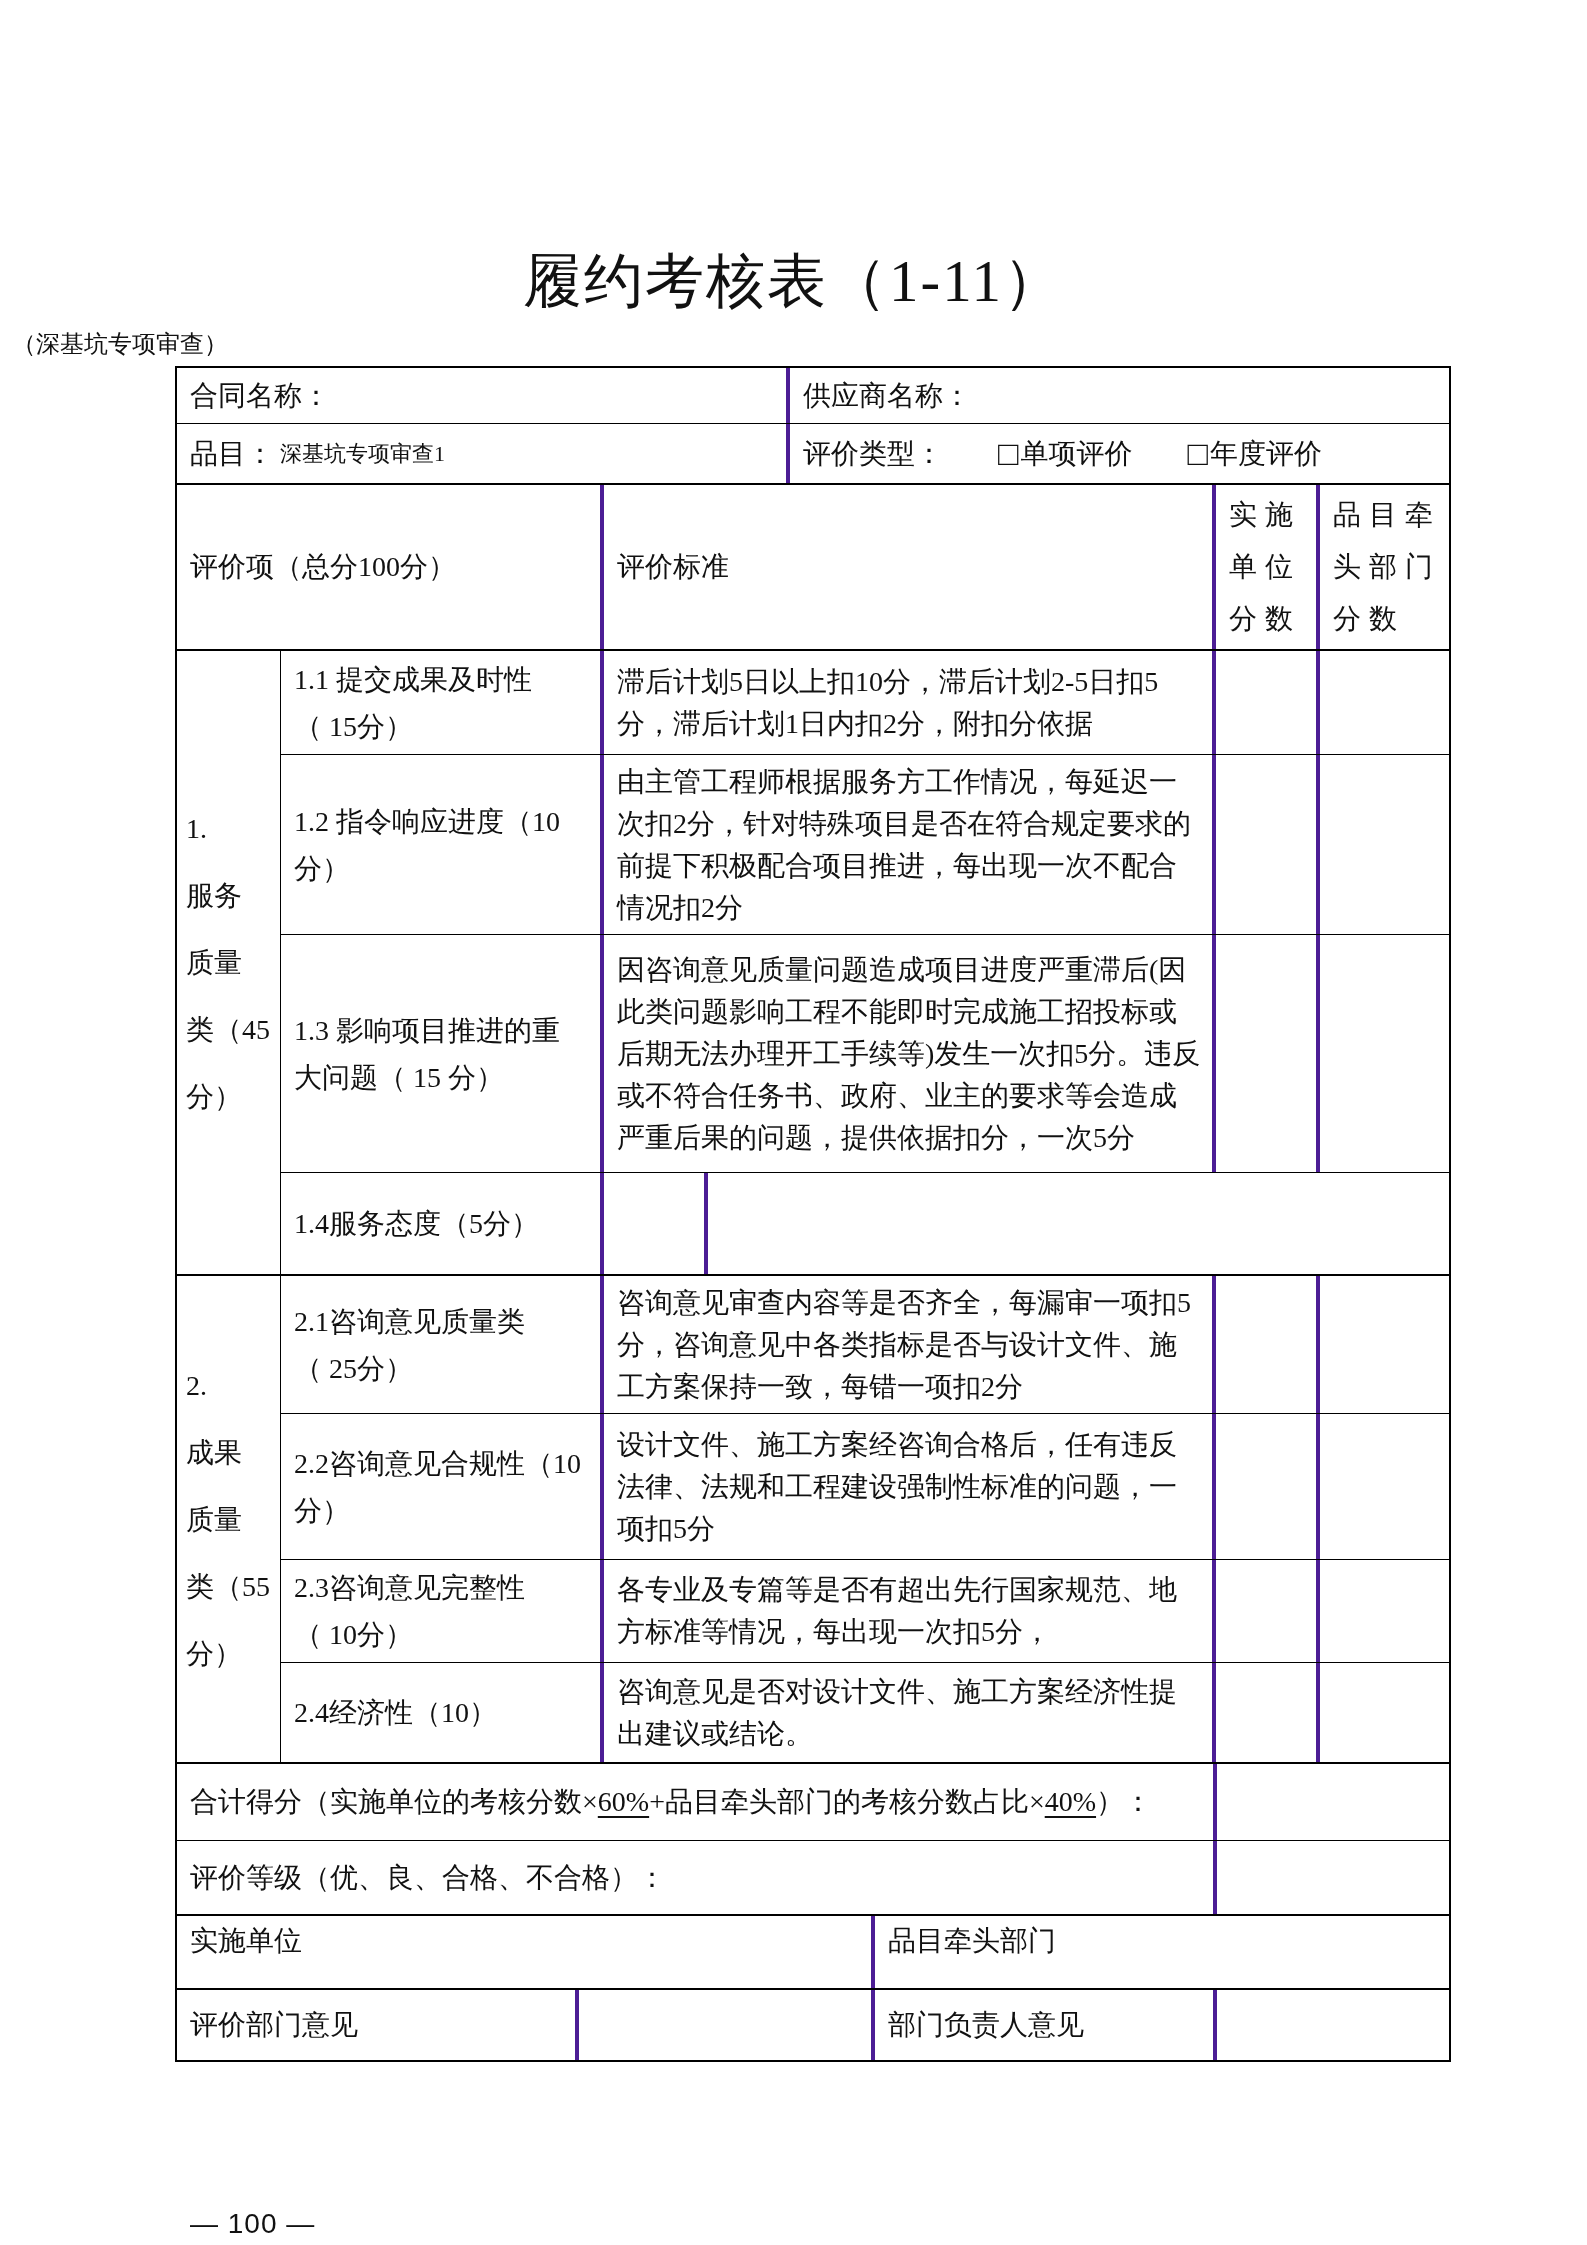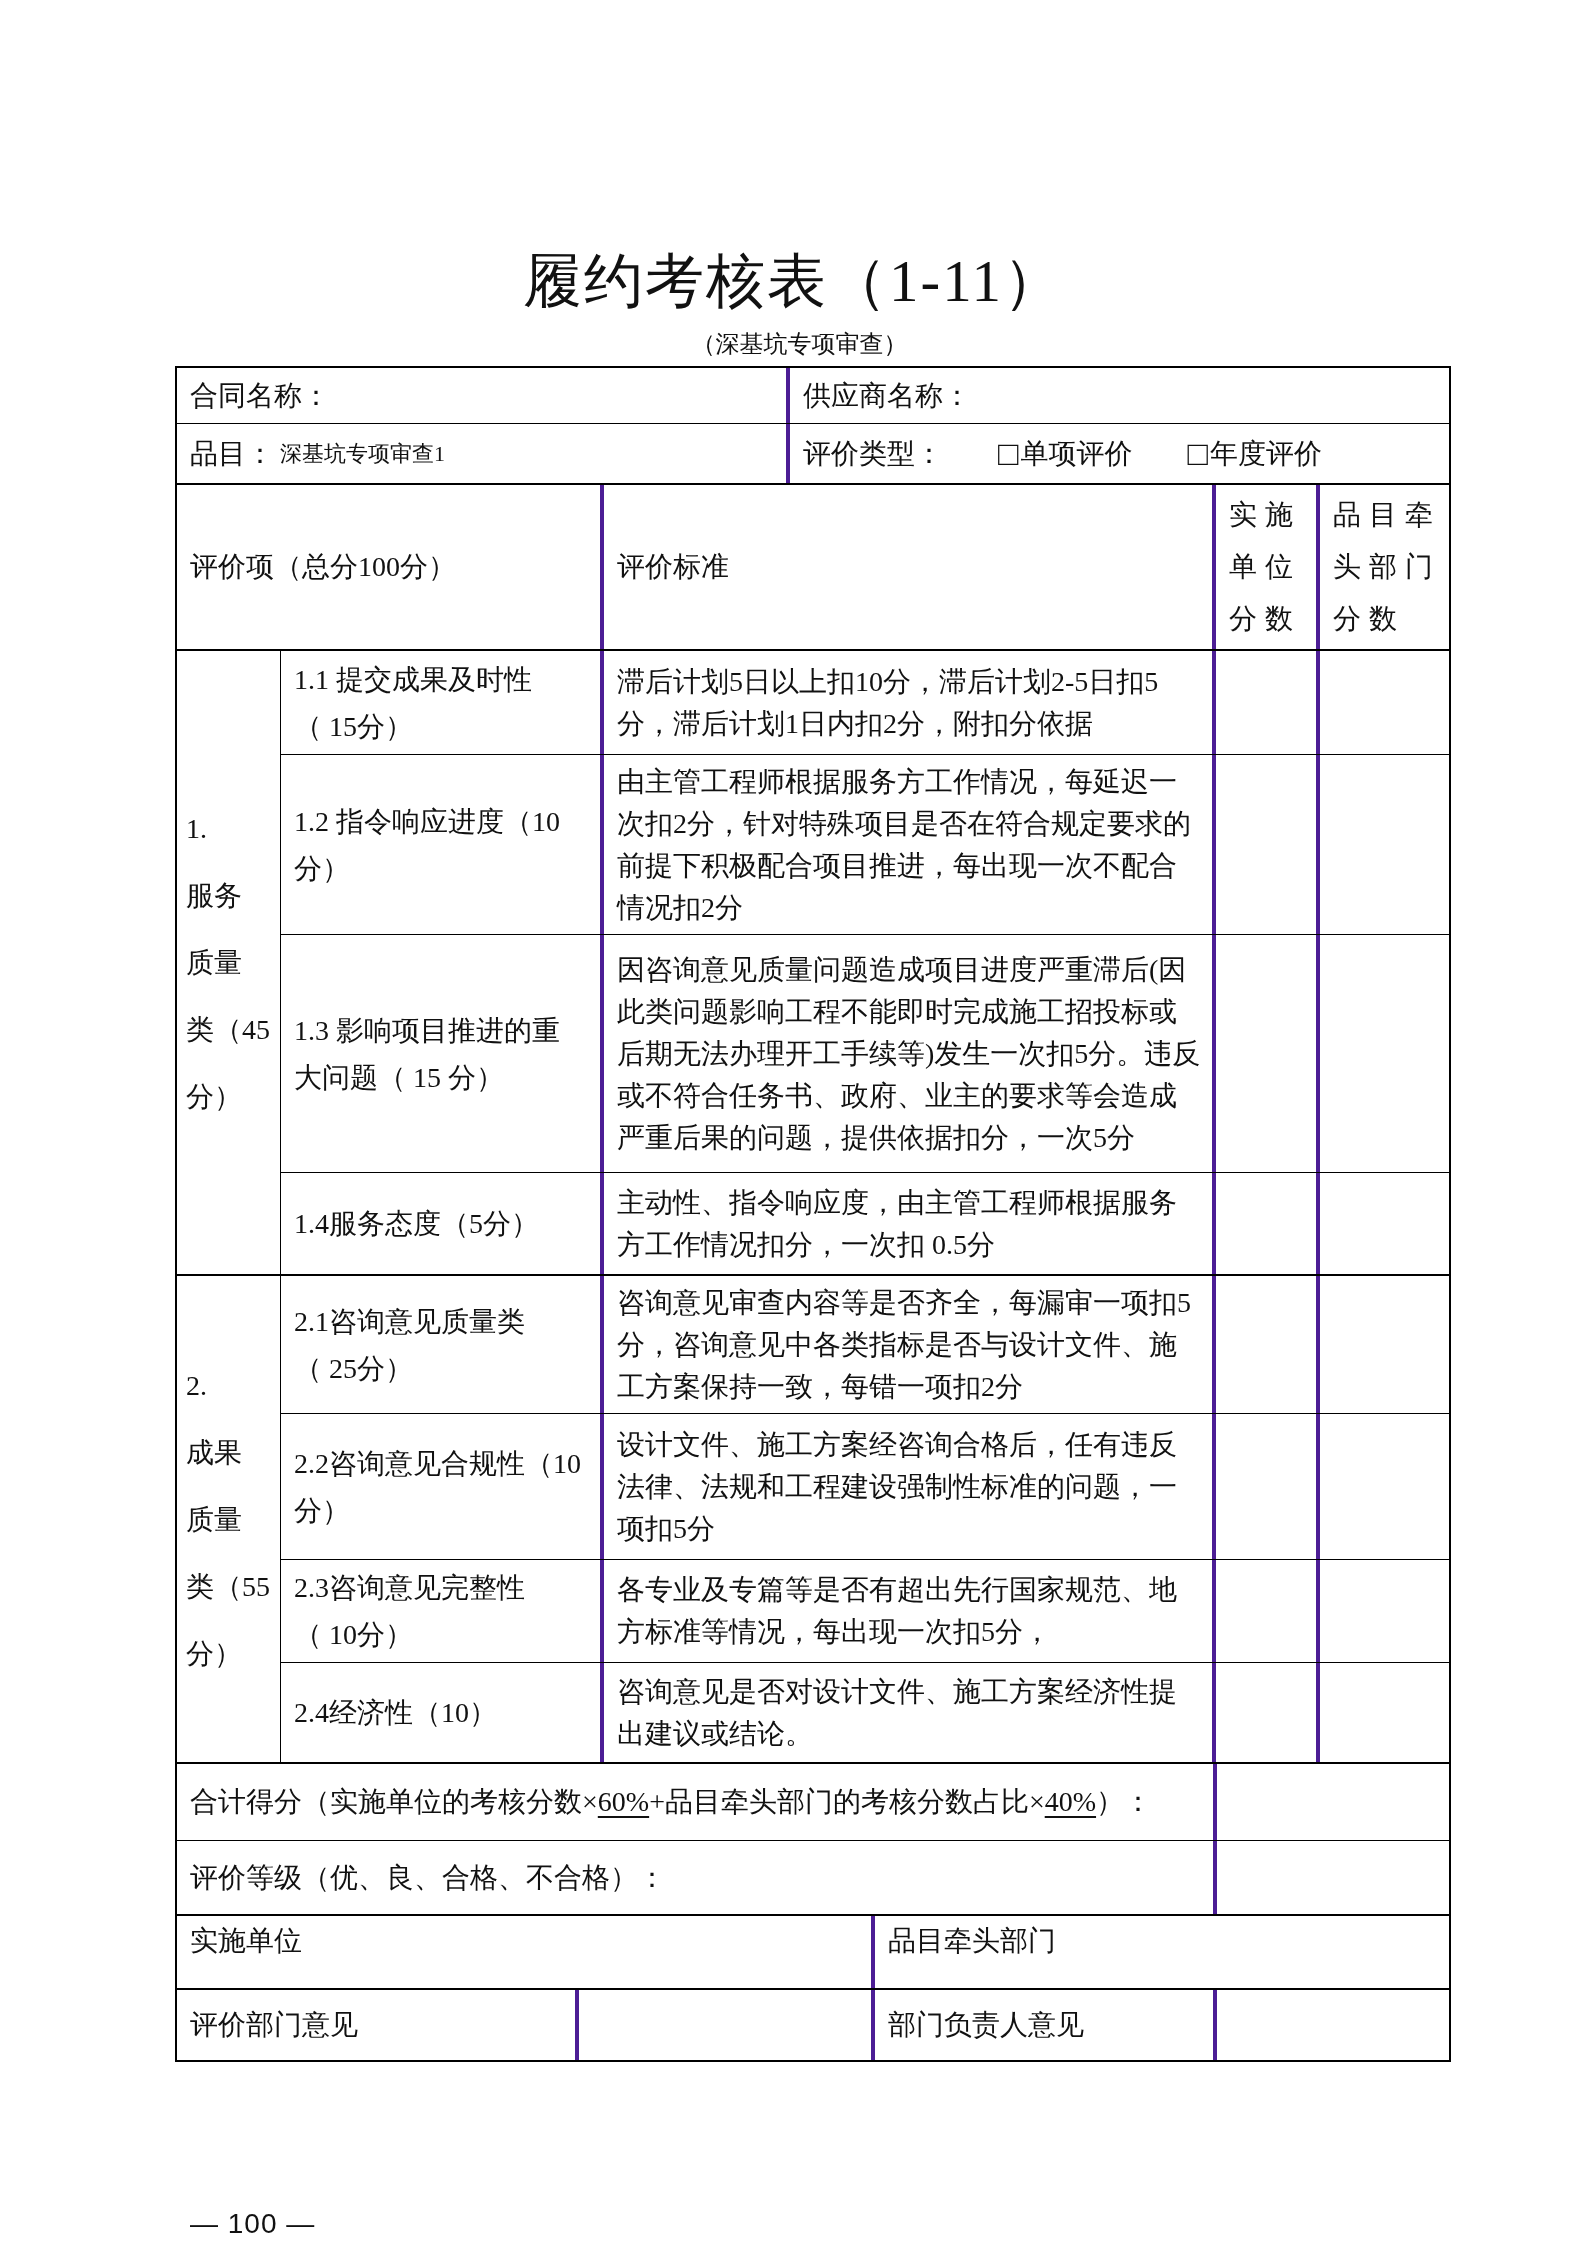--- a/index.html
+++ b/index.html
@@ -10,21 +10,21 @@
     font-family: "Liberation Serif", "DejaVu Serif", serif;
     color: #111;
   }
   .title {
     position: absolute; top: 242px; left: 0; width: 100%;
     text-align: center; font-size: 59px; font-weight: 500;
     letter-spacing: 2px;
   }
   .subtitle {
     position: absolute; top: 328px; left: 0; width: 100%;
-    text-align: center; font-size: 24px; padding-left: 12px;
+    font-size: 24px; padding-left: 12px;
   }
   .tbl {
     position: absolute; top: 366px; left: 175px;
     width: 1276px;
     border: 2px solid #000;
     font-size: 28px;
   }
   .row { display: flex; border-top: 1px solid #000; align-items: stretch; }
   .row:first-child { border-top: none; }
   .thick { border-top-width: 2px; }
@@ -157,21 +157,20 @@
       </div>
       <div class="row rh-13">
         <div class="cell c-item prelines">1.3 影响项目推进的重
 大问题（ 15 分）</div>
         <div class="cell c-crit">因咨询意见质量问题造成项目进度严重滞后(因此类问题影响工程不能即时完成施工招投标或后期无法办理开工手续等)发生一次扣5分。违反或不符合任务书、政府、业主的要求等会造成严重后果的问题，提供依据扣分，一次5分</div>
         <div class="cell c-s1"></div>
         <div class="cell c-s2 grow"></div>
       </div>
       <div class="row rh-14">
         <div class="cell c-item prelines">1.4服务态度（5分）</div>
-        <div class="cell c-crit">主动性、指令响应度，由主管工程师根据服务方工作情况扣分，一次扣 0.5分</div>
         <div class="cell c-s1"></div>
         <div class="cell c-s2 grow"></div>
       </div>
     </div>
   </div>
 
   <div class="section">
     <div class="sec-cat prelines">2.
 成果
 质量

